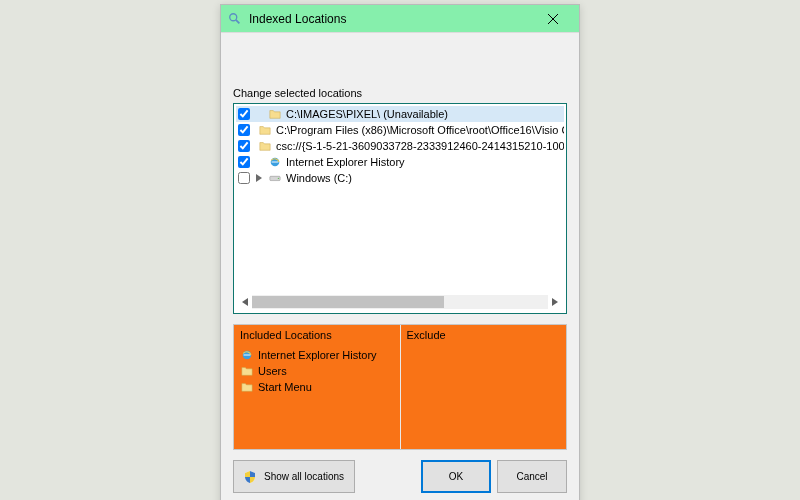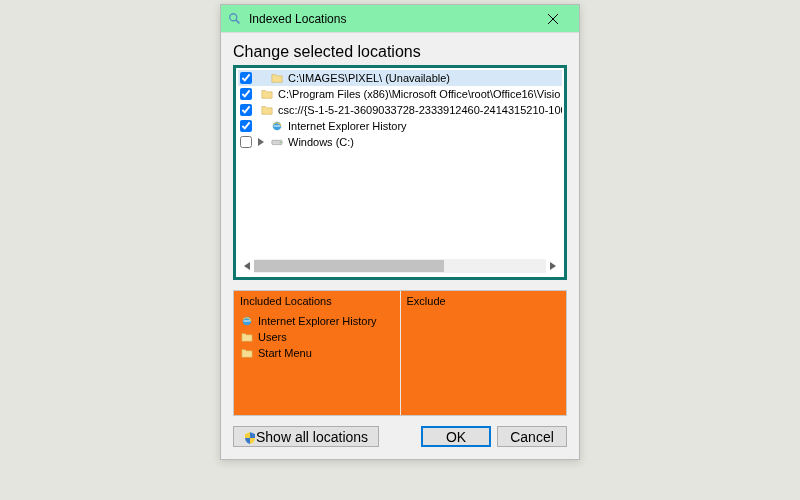--- a/index.html
+++ b/index.html
@@ -38,27 +38,28 @@
     width: 40px; height: 28px;
     display: flex; align-items: center; justify-content: center;
     font-size: 12px; color: #000;
   }
 
   .body {
     padding: 10px 12px 12px 12px;
   }
 
   .group-label {
-    font-size: 16px;
+    font-size: 11px;
     color: #000;
     margin-bottom: 4px;
+    margin-top: 44px;
   }
 
   .groupbox {
-    border: 3px solid #0f766e;
+    border: 1px solid #0f766e;
     background: #ffffff;
     padding: 2px;
     margin-bottom: 10px;
   }
 
   .tree {
     height: 205px;
     overflow: hidden;
     position: relative;
   }
@@ -137,30 +138,30 @@
   .summary-row .node-icon { width: 14px; height: 14px; display: inline-flex; align-items:center; justify-content:center; }
   .summary-row .label { font-size: 11px; }
 
   .footer {
     margin-top: 10px;
     display: flex;
     align-items: center;
   }
   .btn {
     font-family: inherit;
-    font-size: 14px;
+    font-size: 10px;
     background: #e1e1e1;
     border: 1px solid #adadad;
     padding: 2px 10px;
     min-width: 70px;
-    height: 21px;
+    height: 33px;
     display: inline-flex;
     align-items: center;
     justify-content: center;
-    gap: 0;
+    gap: 8px;
   }
   .btn.default { border: 2px solid #0078d7; padding: 1px 9px; }
   .footer .spacer { flex: 1; }
   .footer-btns { display: flex; gap: 6px; }
 
   .shield {
     width: 12px; height: 12px;
   }
 </style>
 </head>

